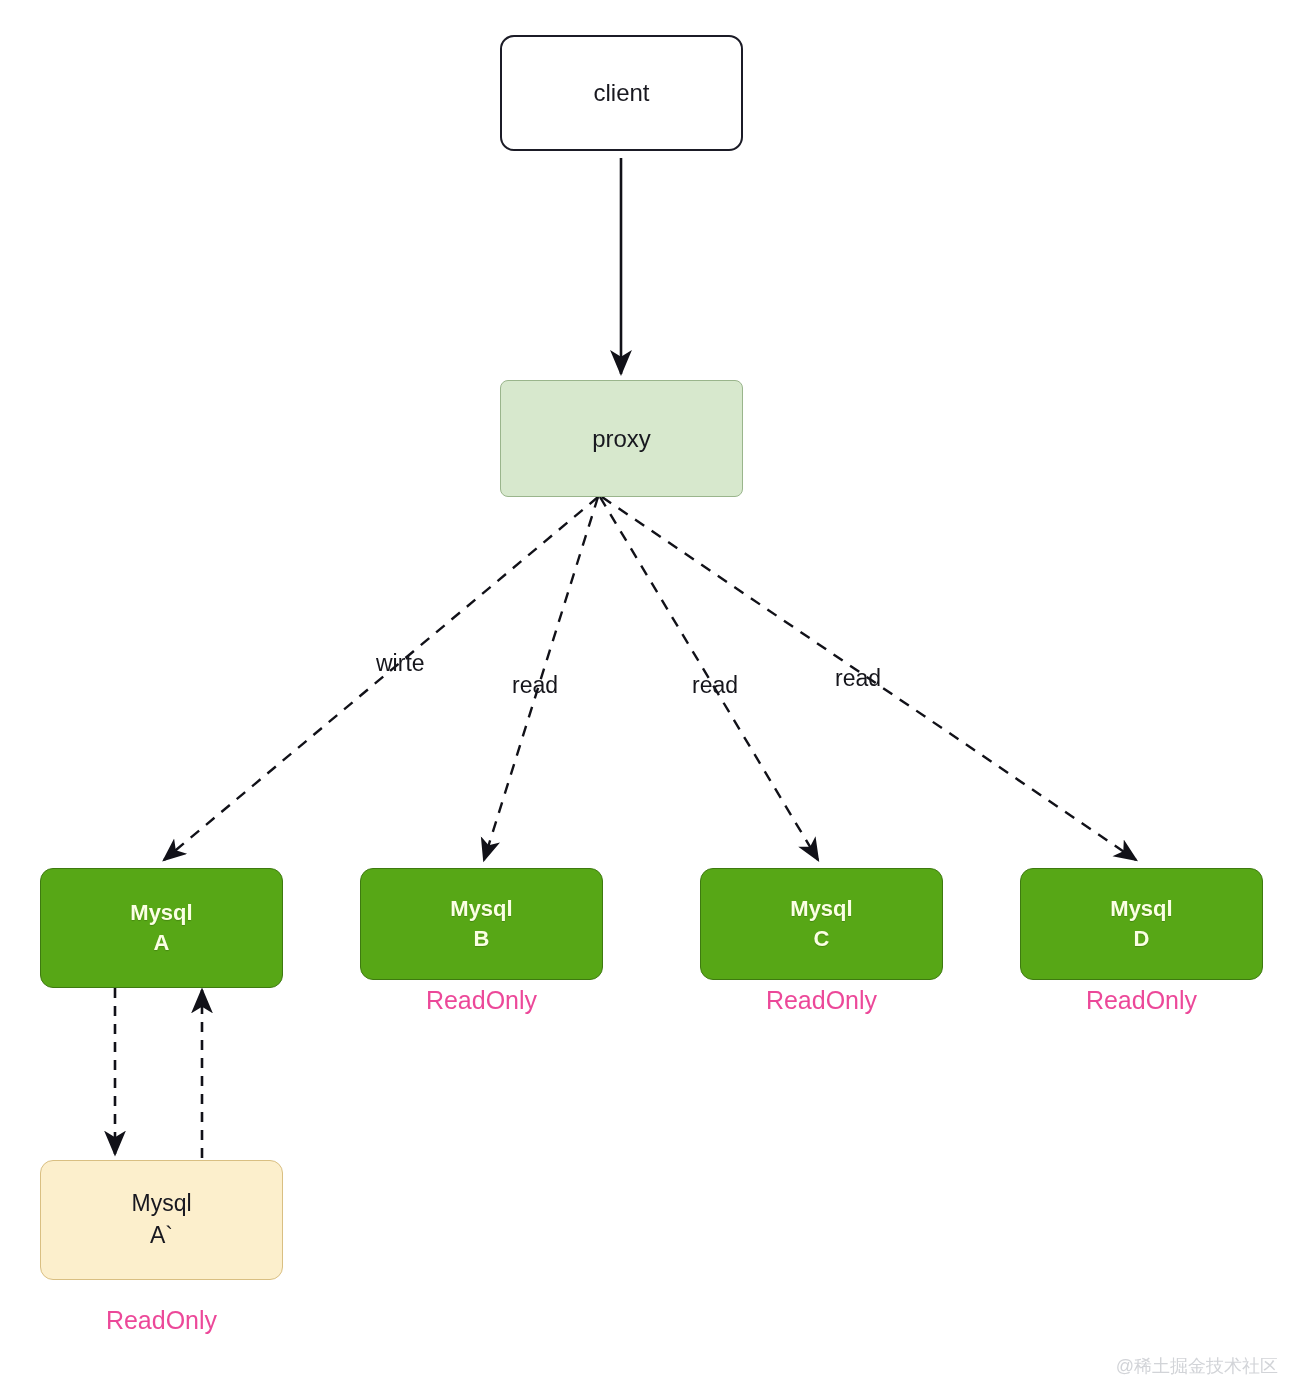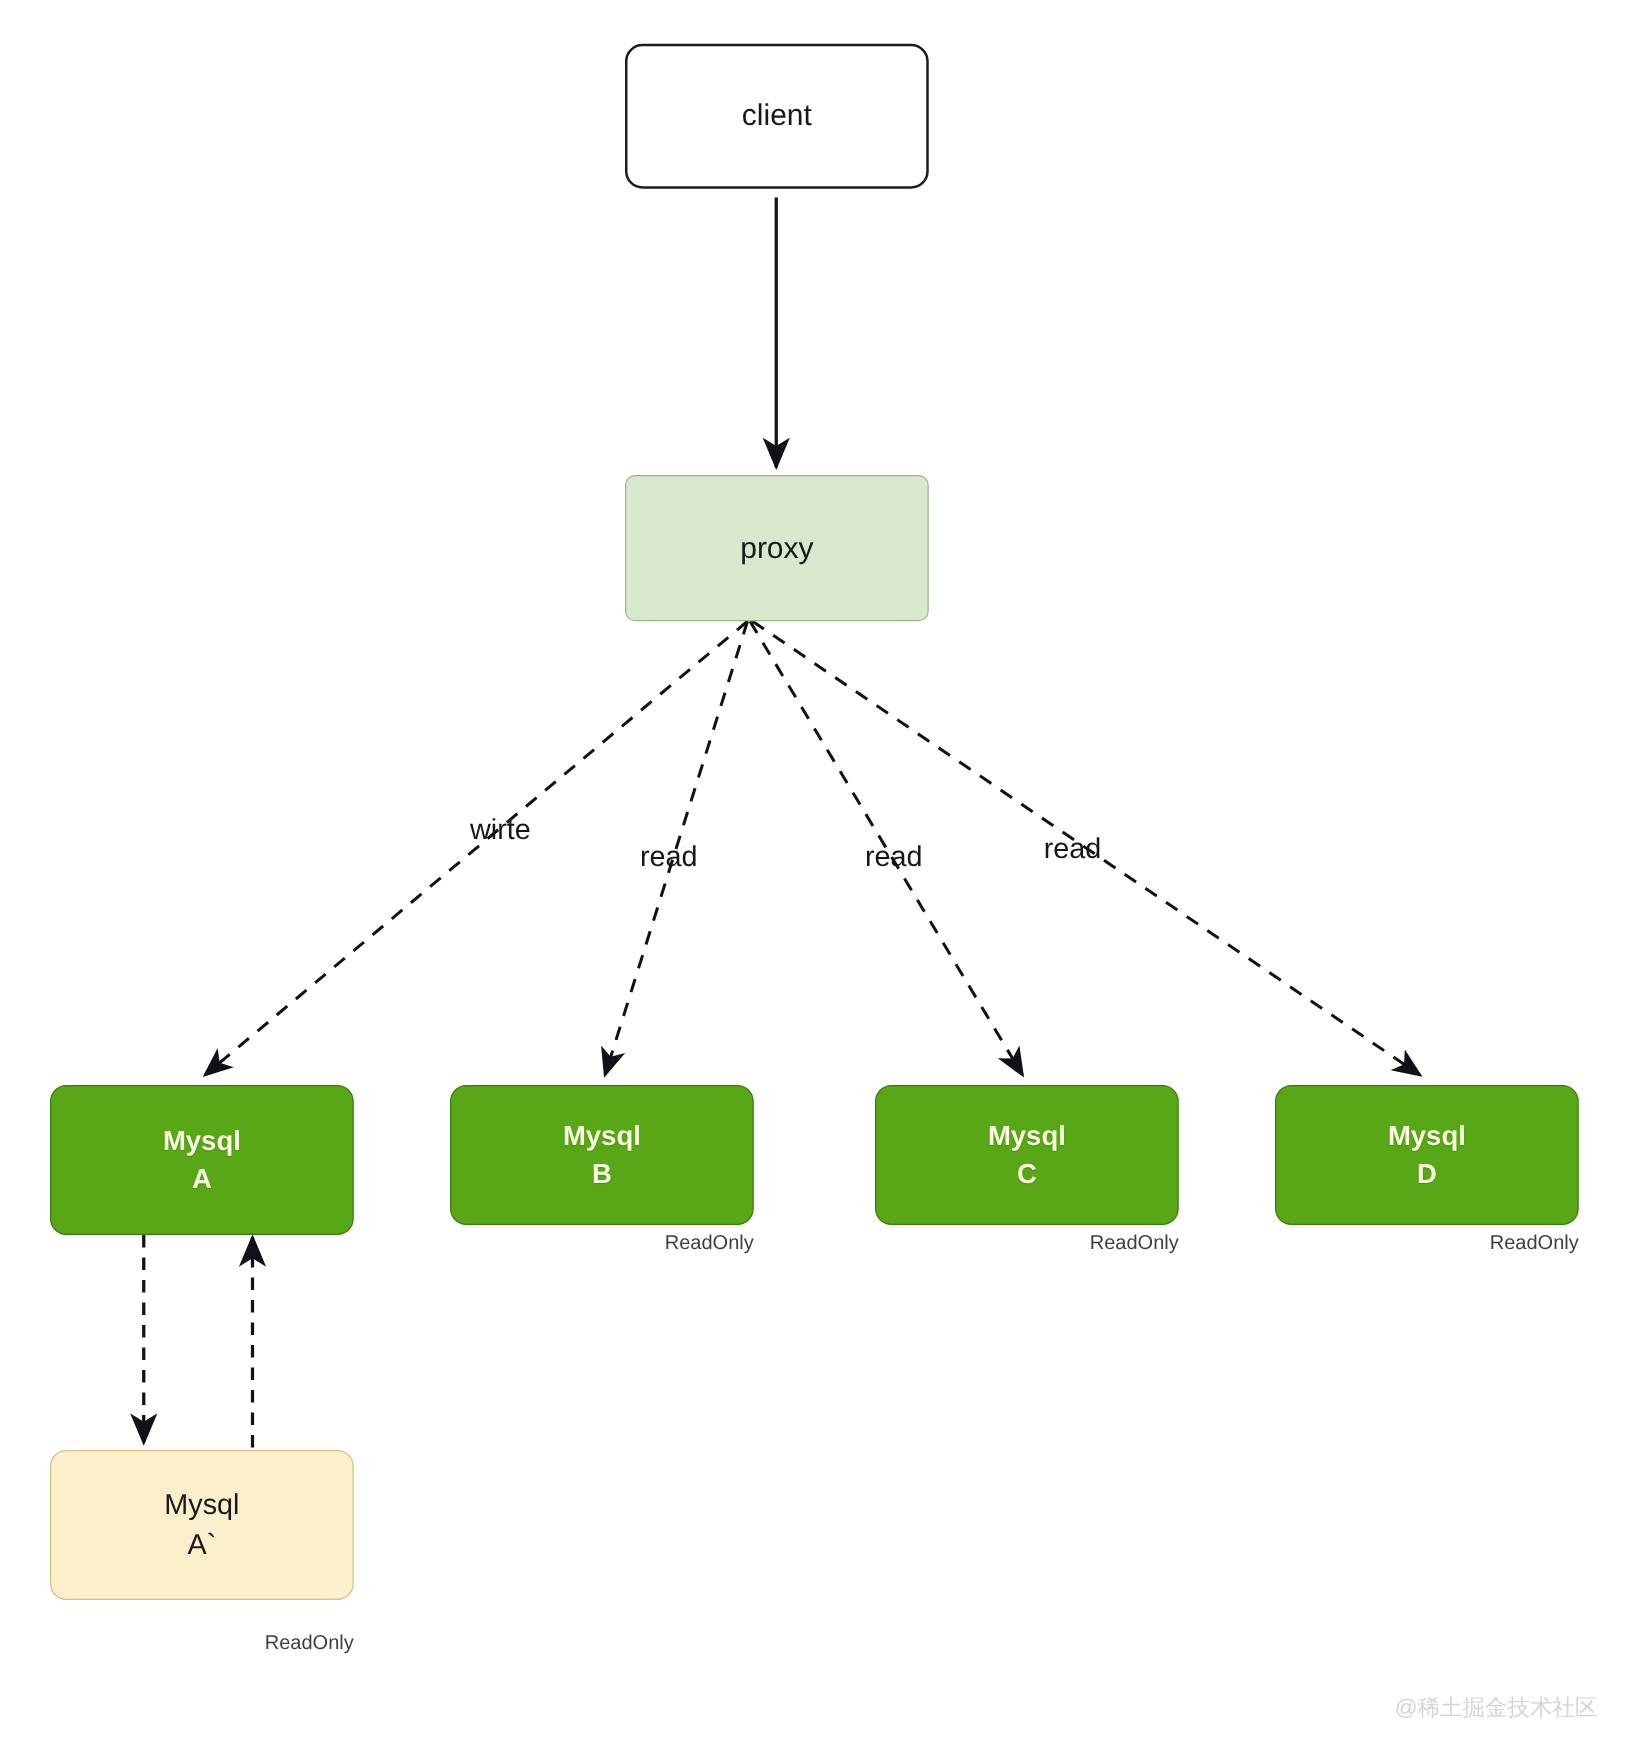--- a/index.html
+++ b/index.html
@@ -64,24 +64,24 @@
 
   .edge-label {
     position: absolute;
     font-size: 23px;
     color: #16161c;
     white-space: nowrap;
     font-family: "Liberation Sans", sans-serif;
   }
   .readonly-label {
     position: absolute;
-    font-size: 16px;
-    color: #404040;
+    font-size: 25px;
+    color: #ec4899;
     white-space: nowrap;
-    text-align: right;
+    text-align: center;
     font-family: "Liberation Sans", sans-serif;
   }
   .watermark {
     position: absolute;
     right: 24px;
     bottom: 14px;
     font-size: 18px;
     color: #d2d4d8;
     white-space: nowrap;
     font-family: "Liberation Sans", sans-serif;

